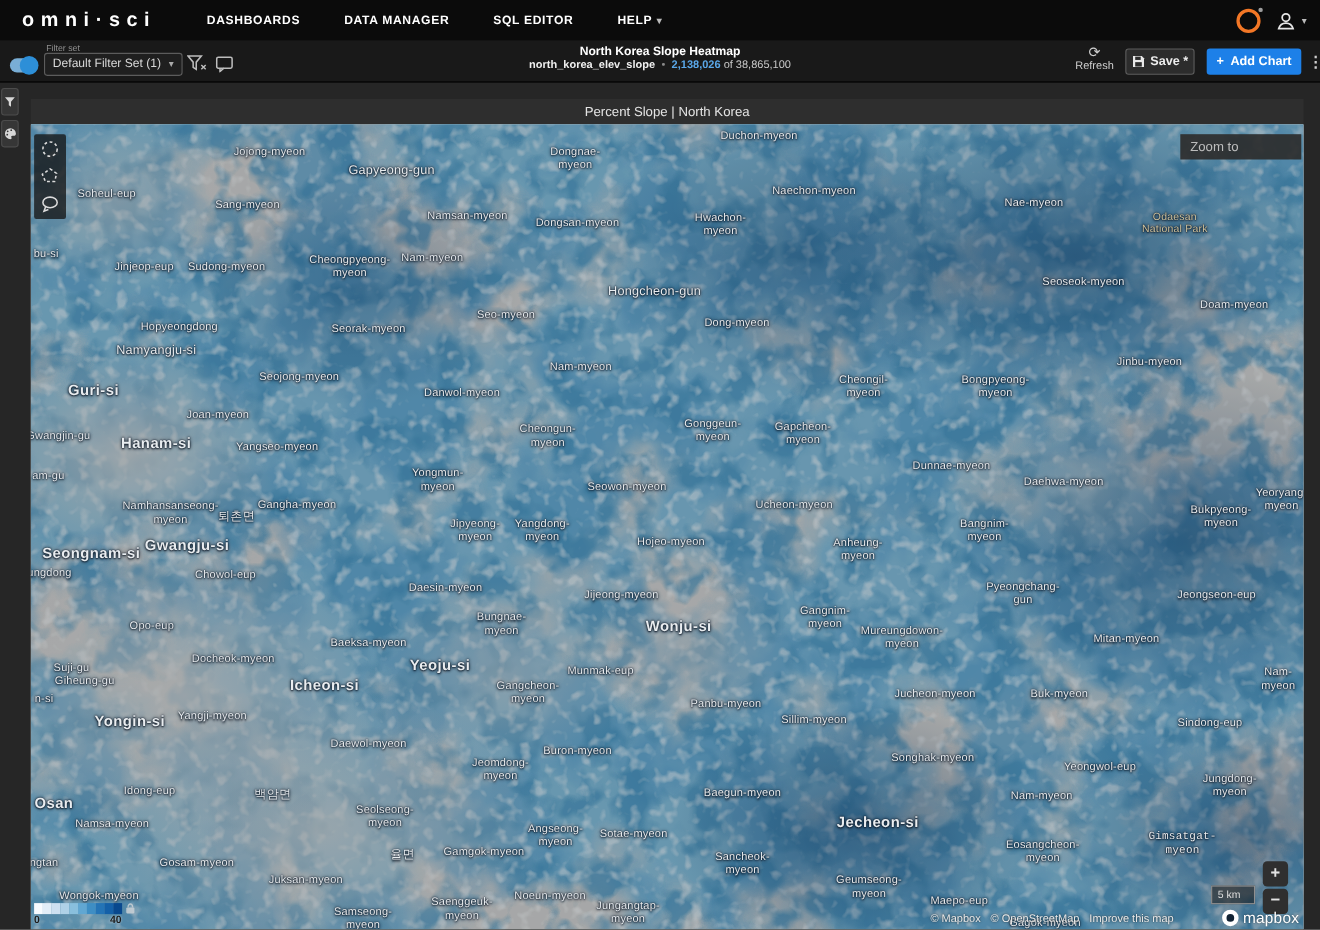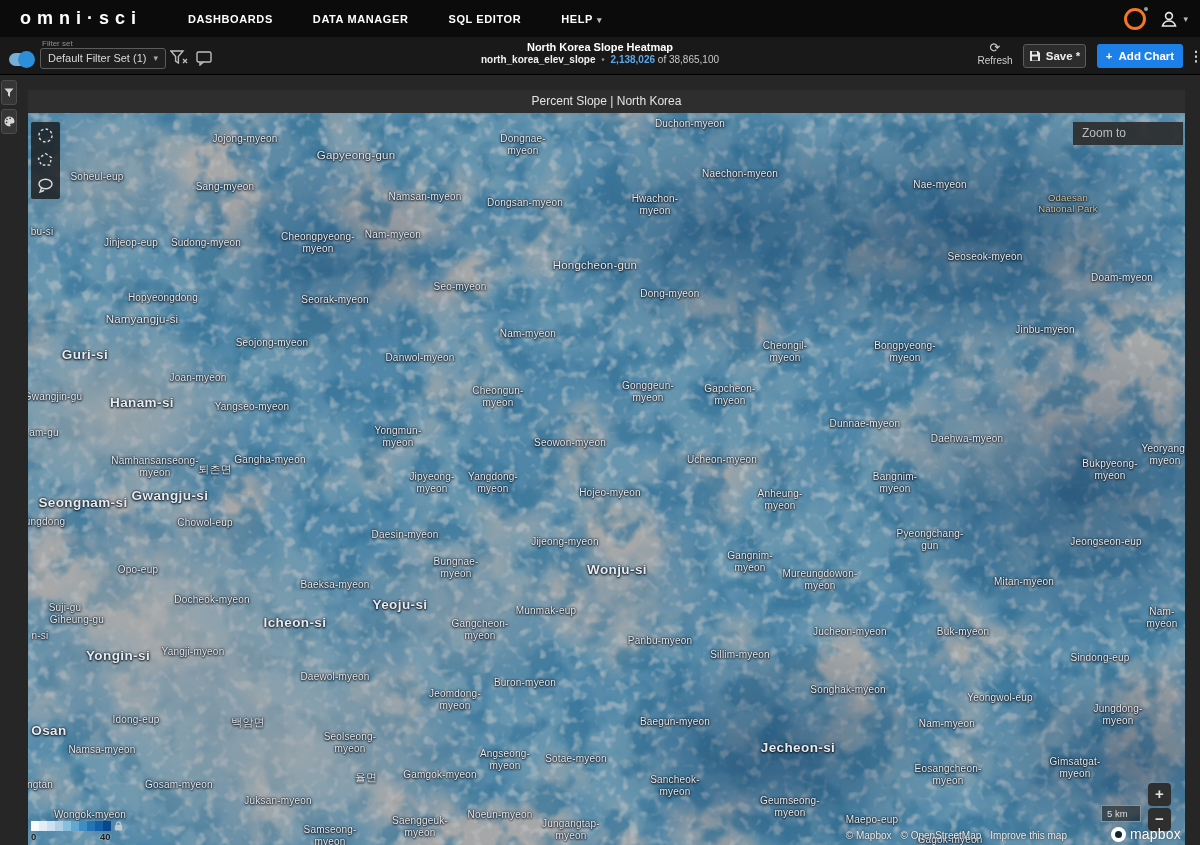--- a/index.html
+++ b/index.html
@@ -342,21 +342,21 @@
         <span class="mlabel city" style="left: 21px; top: 618px;">Osan</span>
         <span class="mlabel" style="left: 322px; top: 630px;">Seolseong-
 myeon</span>
         <span class="mlabel" style="left: 647px; top: 609px;">Baegun-myeon</span>
         <span class="mlabel" style="left: 919px; top: 611px;">Nam-myeon</span>
         <span class="mlabel city" style="left: 770px; top: 635px;">Jecheon-si</span>
         <span class="mlabel" style="left: 74px; top: 637px;">Namsa-myeon</span>
         <span class="mlabel" style="left: 477px; top: 647px;">Angseong-
 myeon</span>
         <span class="mlabel" style="left: 548px; top: 646px;">Sotae-myeon</span>
-        <span class="mlabel" style="left: 1047px; top: 655px;">Gimsatgat-
+        <span class="mlabel" style="left: 1047px; top: 655px; font-family: Liberation Mono, monospace;">Gimsatgat-
 myeon</span>
         <span class="mlabel" style="left: 880px; top: 662px; margin-left: 40px;">Eosangcheon-
 myeon</span>
         <span class="mlabel kr" style="left: 338px; top: 665px;">율면</span>
         <span class="mlabel" style="left: 412px; top: 662px;">Gamgok-myeon</span>
         <span class="mlabel" style="left: 12px; top: 672px;">ngtan</span>
         <span class="mlabel" style="left: 151px; top: 672px;">Gosam-myeon</span>
         <span class="mlabel" style="left: 647px; top: 673px;">Sancheok-
 myeon</span>
         <span class="mlabel" style="left: 762px; top: 694px;">Geumseong-

